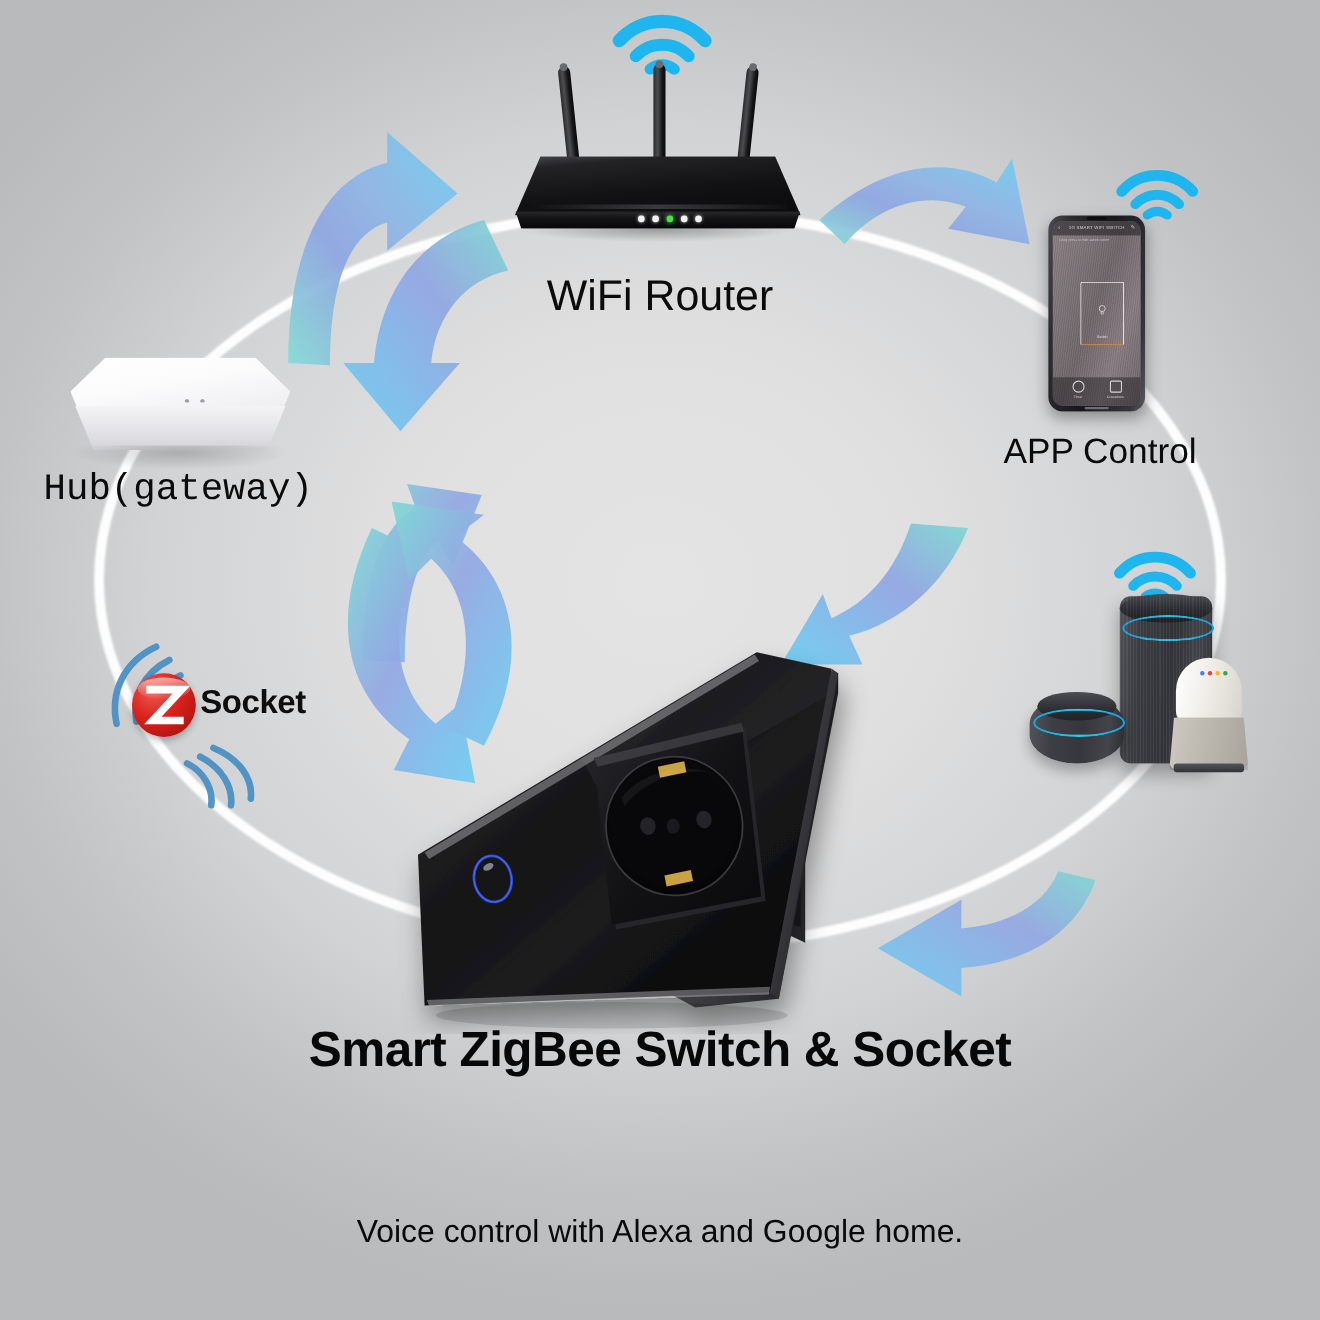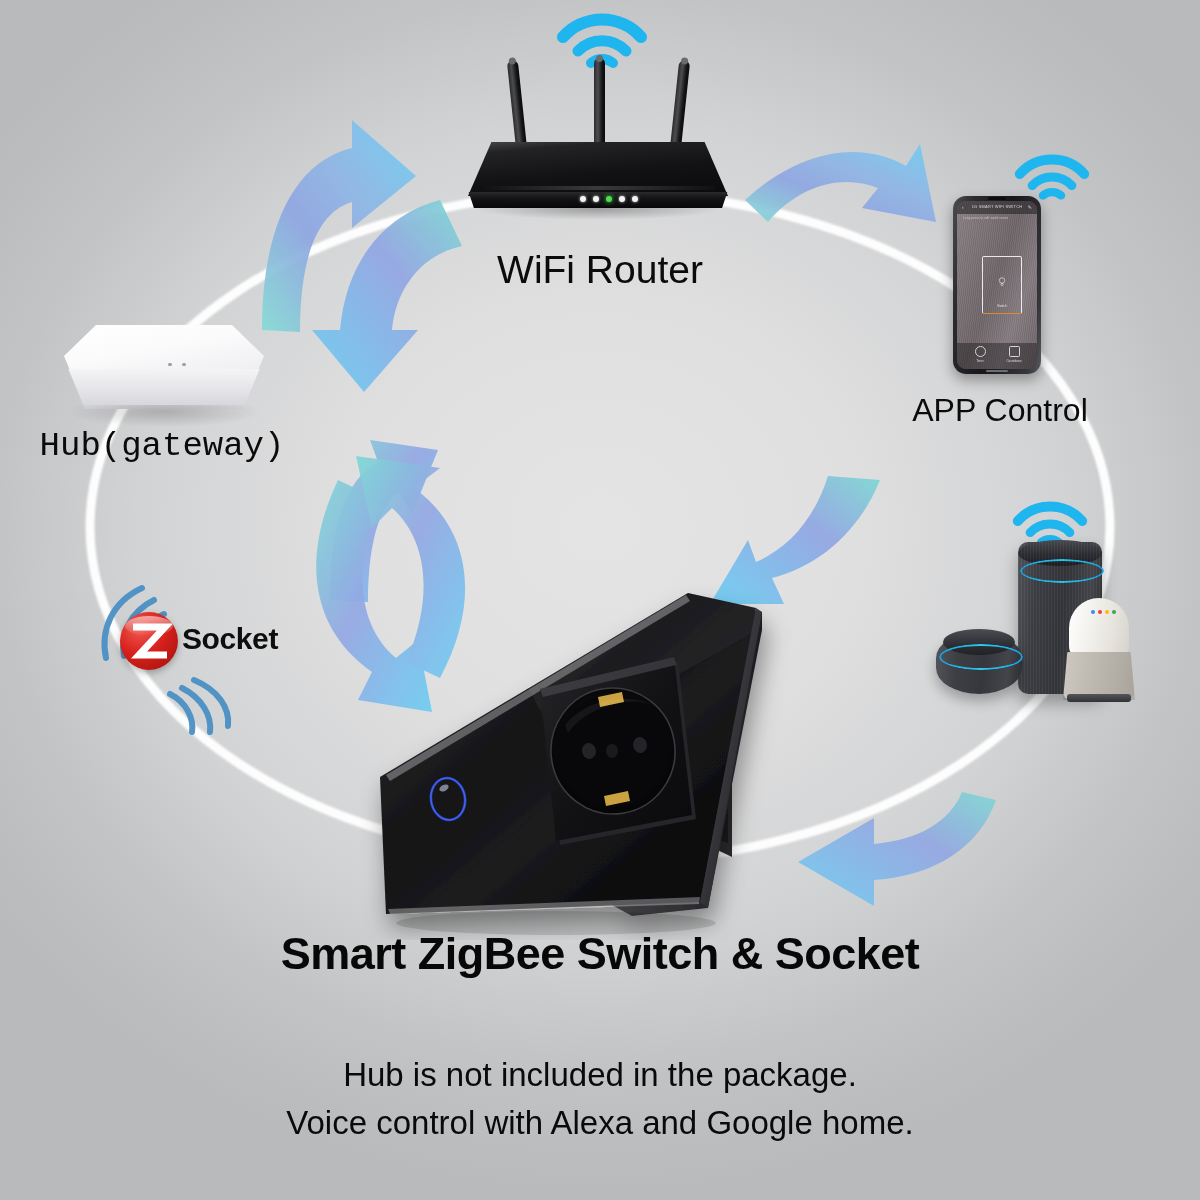--- a/index.html
+++ b/index.html
@@ -137,21 +137,21 @@
       font-family:"Liberation Sans", sans-serif;letter-spacing:-.4px;}
   .zb-waves{position:absolute;left:0;top:0;width:240px;height:200px;}
 
   
   #product{position:absolute;left:360px;top:575px;width:460px;height:365px;}
 
   
   #headline{left:0;right:0;top:928px;text-align:center;font-size:45px;font-weight:700;
       letter-spacing:-.5px;color:#080808;width:1200px;}
   #note1{left:0;right:0;top:1056px;text-align:center;font-size:33px;width:1200px;color:#0a0a0a;}
-  #note2{left:0;right:0;top:1104px;text-align:center;font-size:33px;width:1200px;color:#0a0a0a;}
+  #note2{left:0;right:0;top:1104px;text-align:center;font-size:29px;width:1200px;color:#0a0a0a;}
   .lbl.center{transform:translateX(-50%);}
 </style>
 </head>
 <body>
 
 <div id="stage">
 
   <svg class="orbit" viewBox="0 0 1200 1200" xmlns="http://www.w3.org/2000/svg">
     <defs>
       <linearGradient id="agrad" x1="0" y1="1" x2="1" y2="0">
@@ -422,16 +422,15 @@
       <ellipse cx="280" cy="170" rx="7" ry="8" fill="#242428" transform="rotate(-9 280 170)"></ellipse>
       <ellipse cx="252" cy="176" rx="6" ry="7" fill="#1a1a1e"></ellipse>
 
       <path d="M205 150 C226 124, 268 116, 298 132 C272 118, 226 132, 208 158 Z" fill="#ffffff" opacity=".06"></path>
     </g>
 
     <ellipse cx="196" cy="348" rx="160" ry="12" fill="#000" opacity="0.12"></ellipse>
   </svg>
 
   <div class="lbl" id="headline">Smart ZigBee Switch &amp; Socket</div>
-  <div class="lbl" id="note1">Hub is not included in the package.</div>
   <div class="lbl" id="note2">Voice control with Alexa and Google home.</div>
 
 </div>
 
 </body></html>

